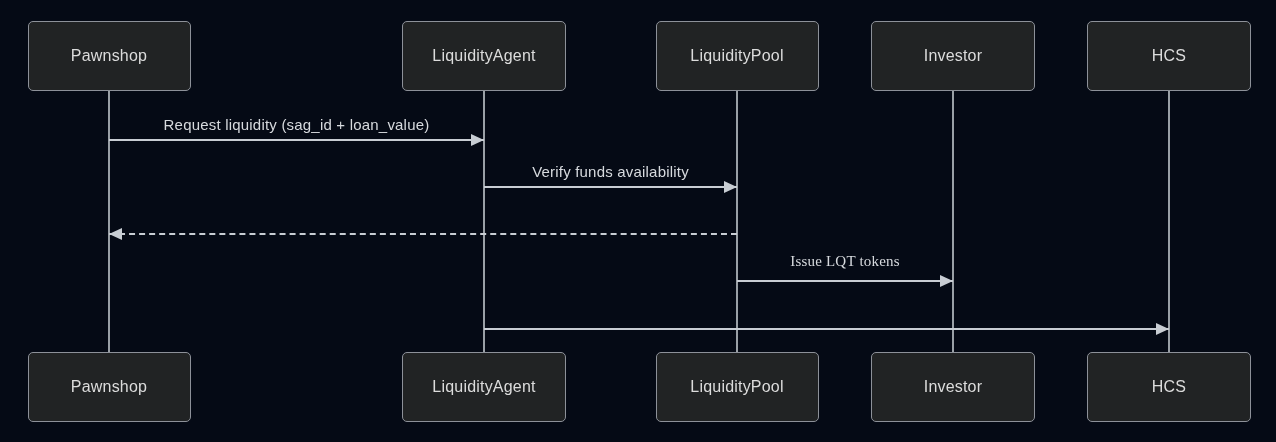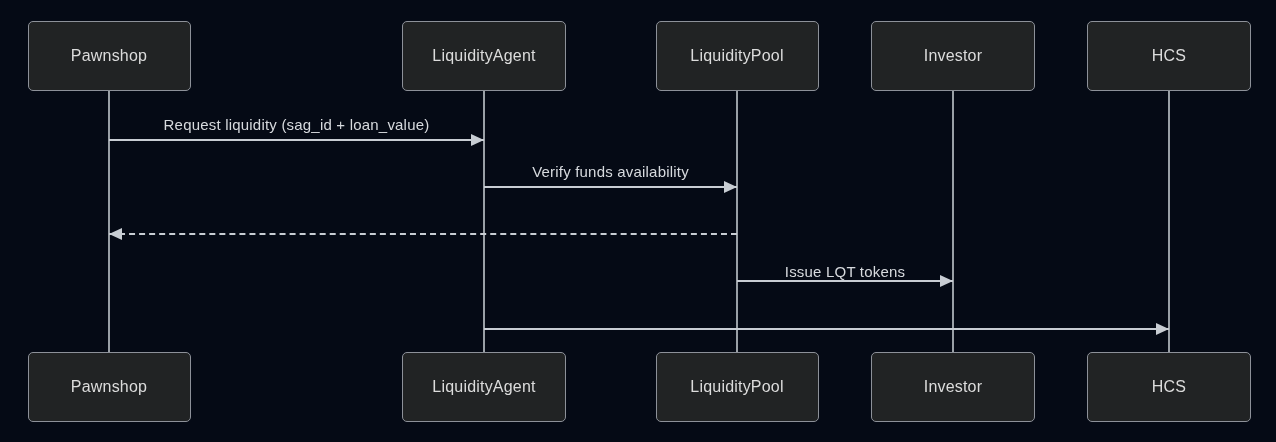--- a/index.html
+++ b/index.html
@@ -87,16 +87,16 @@
     <div class="msg-line solid" style="left: 109px; top: 139px; width: 375px;"></div>
     <div class="arrowhead right" style="left: 471px; top: 134px;"></div>
     <div class="msg-label" style="left: 296.5px; top: 116px;">Request liquidity (sag_id + loan_value)</div>
     <div class="msg-line solid" style="left: 484px; top: 186px; width: 253px;"></div>
     <div class="arrowhead right" style="left: 724px; top: 181px;"></div>
     <div class="msg-label" style="left: 610.5px; top: 163px;">Verify funds availability</div>
     <div class="msg-line dashed" style="left: 109px; top: 233px; width: 628px;"></div>
     <div class="arrowhead left" style="left: 109px; top: 228px;"></div>
     <div class="msg-line solid" style="left: 737px; top: 280px; width: 216px;"></div>
     <div class="arrowhead right" style="left: 940px; top: 275px;"></div>
-    <div class="msg-label" style="left: 845px; top: 263px;">Issue LQT tokens</div>
+    <div class="msg-label" style="left: 845px; top: 253px; font-family: Liberation Serif, serif;">Issue LQT tokens</div>
     <div class="msg-line solid" style="left: 484px; top: 328px; width: 685px;"></div>
     <div class="arrowhead right" style="left: 1156px; top: 323px;"></div>
   </div>
 
 </body></html>

